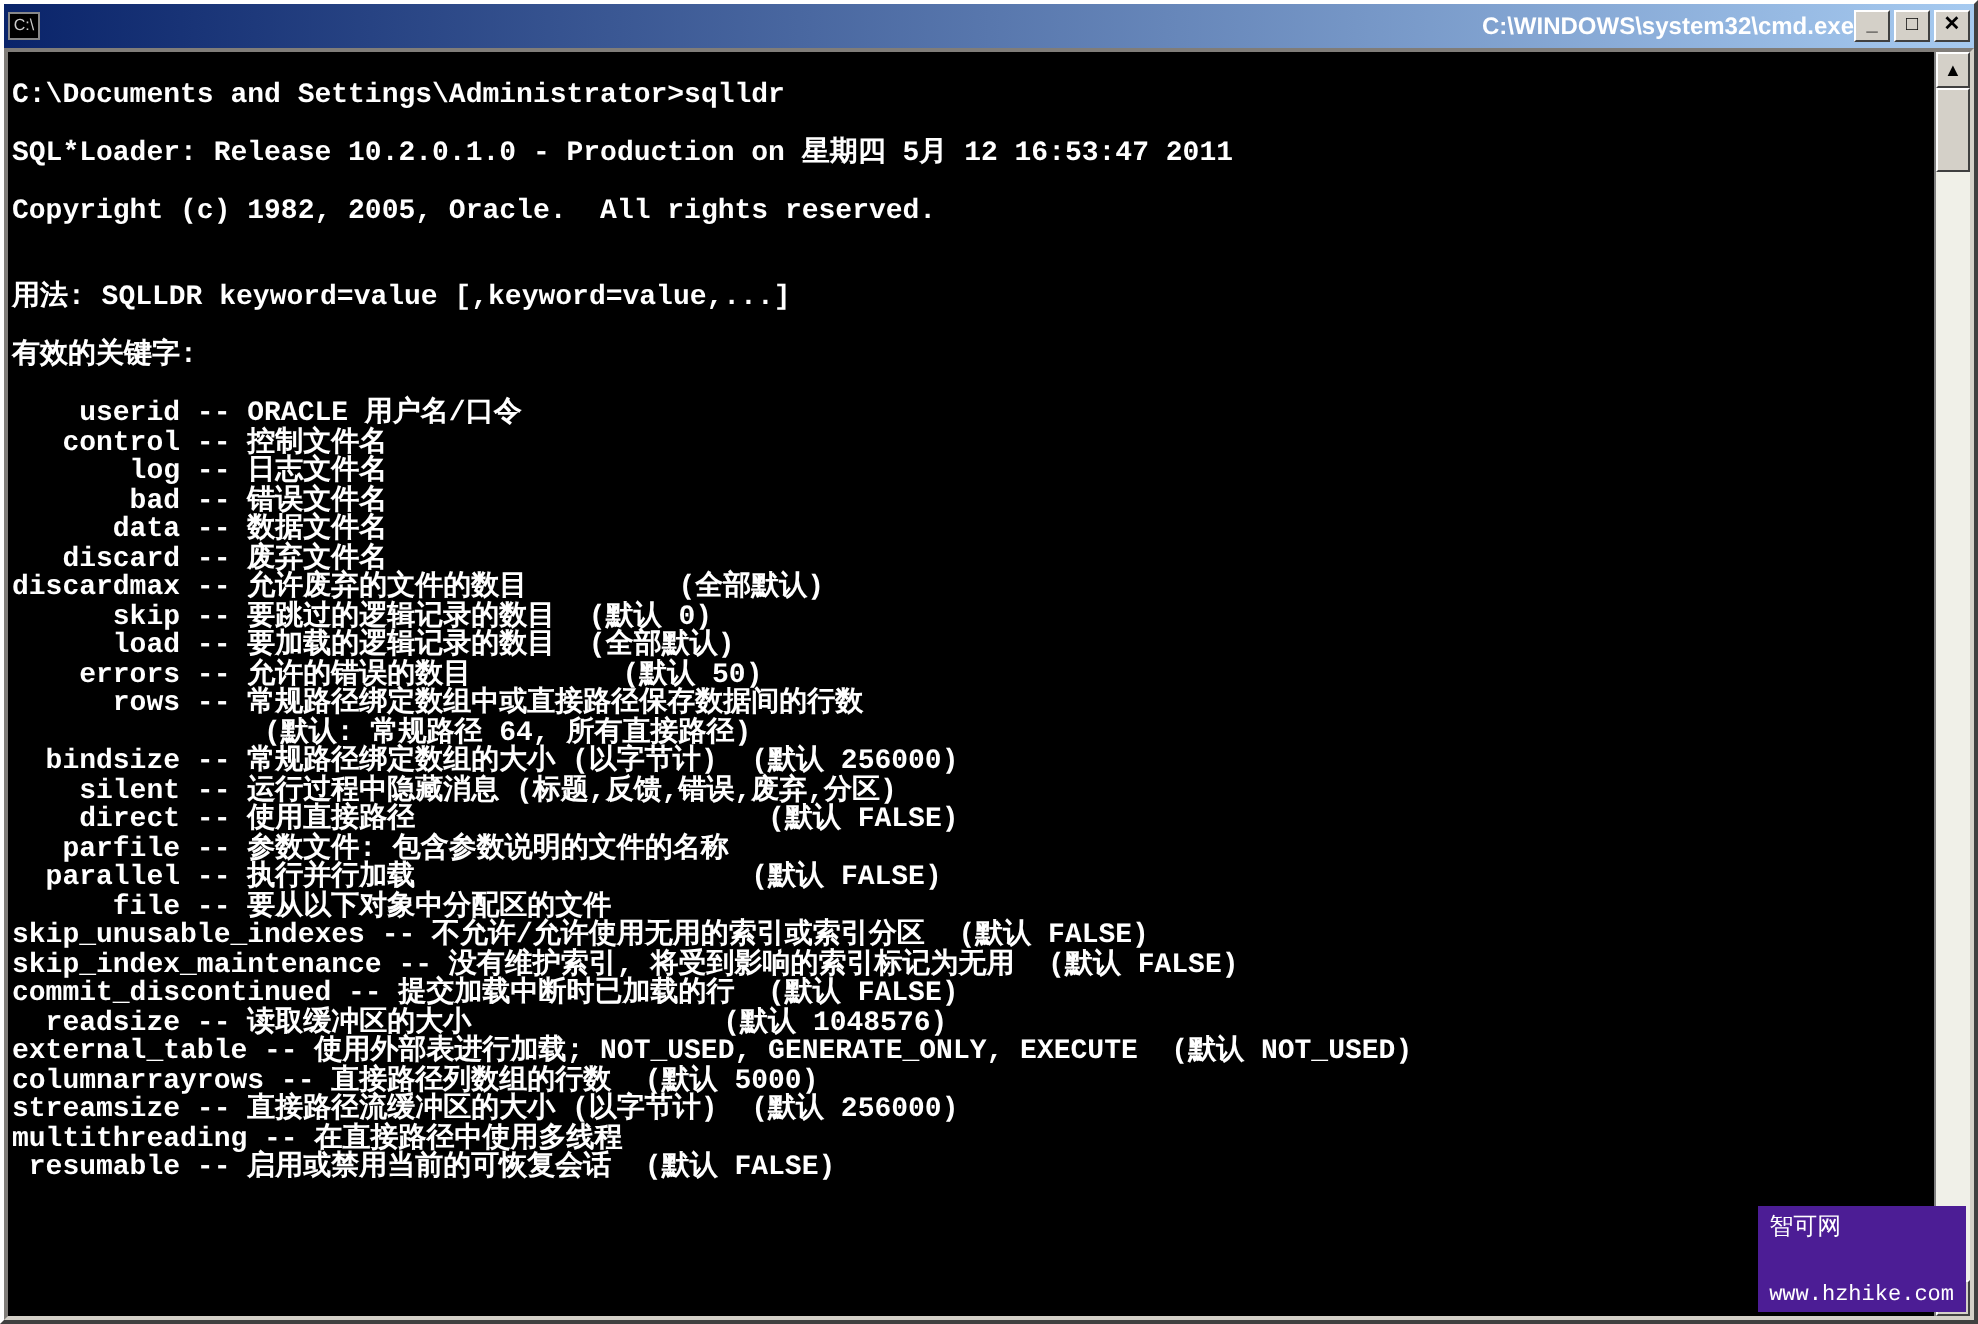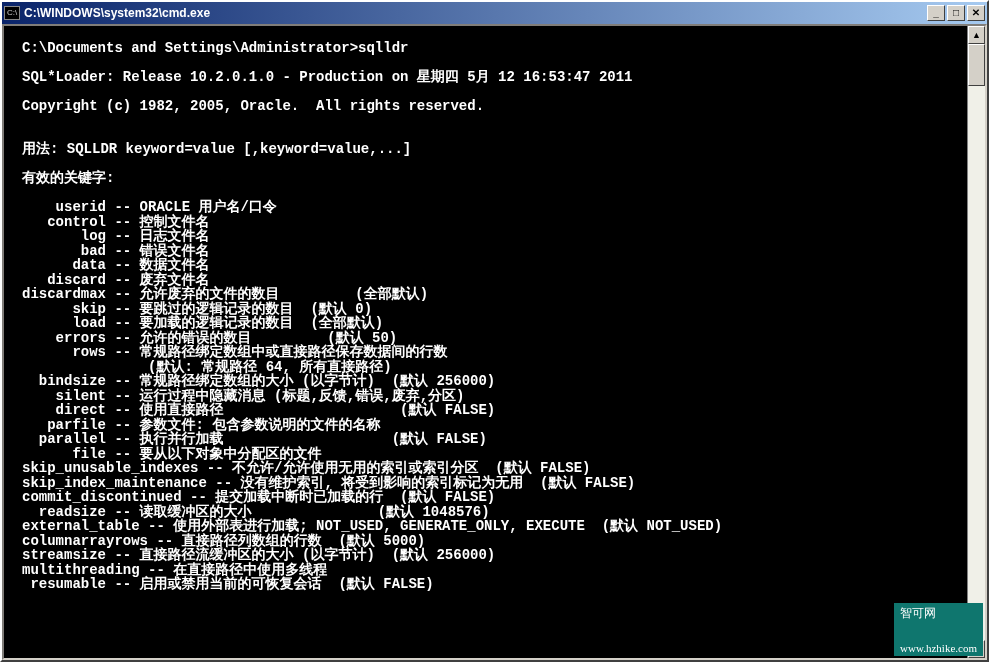--- a/index.html
+++ b/index.html
@@ -29,21 +29,21 @@
   color: #fff;
   font-size: 12px;
   font-weight: bold;
 }
 .titlebar .icon-cmd {
   width: 16px; height: 14px;
   background: #000; border: 1px solid #888;
   margin-right: 4px; font-size:8px; line-height:12px;
   text-align:center; color:#ccc; font-weight:normal;
 }
-.titlebar .title { flex: 1; }
+.titlebar .title { flex: 1; text-align: right; }
 .titlebar .controls { display: flex; gap: 2px; }
 .titlebar button {
   width: 18px; height: 16px;
   background: #d4d0c8;
   border: 1px solid #fff;
   border-right-color:#404040; border-bottom-color:#404040;
   font-family: "Marlett", "Arial", sans-serif;
   font-size: 10px; font-weight:bold;
   line-height: 12px; text-align: center;
   cursor: pointer; color:#000;
@@ -56,21 +56,21 @@
 }
 .terminal {
   flex: 1;
   background: #000;
   color: #fff;
   font-family: "NSimSun","SimSun","Courier New", monospace;
   font-size: 14px;
   line-height: 14.5px;
   white-space: pre;
   overflow: hidden;
-  padding: 0 18px;
+  padding: 0 2px;
   font-weight: bold;
 }
 .scrollbar {
   width: 18px; background: #d4d0c8;
   display: flex; flex-direction: column;
   border-left: 1px solid #808080;
 }
 .scrollbar button {
   height: 18px; background: #d4d0c8;
   border: 1px solid #fff;
@@ -79,23 +79,23 @@
   cursor: pointer; padding:0;
 }
 .scrollbar .track { flex: 1; background: #f0f0e8; position:relative; }
 .scrollbar .thumb {
   position:absolute; left:0; right:0; top:0; height:42px;
   background:#d4d0c8;
   border:1px solid #fff; border-right-color:#404040; border-bottom-color:#404040;
 }
 .watermark {
   position: absolute; right: 6px; bottom: 6px;
-  background: #0f766e; color: #fff;
+  background: #4c1d95; color: #fff;
   font-size: 12px; padding: 2px 6px;
-  font-family: Liberation Serif, serif;
+  font-family: Liberation Mono, monospace;
 }
 .watermark .top { font-size: 12px; display:block; }
 .watermark .bot { font-size: 11px; display:block; color:#fff;margin-top:20px; }
 </style>
 </head>
 <body>
 
 <div class="window">
   <div class="titlebar">
     <span class="icon-cmd">C:\</span>

